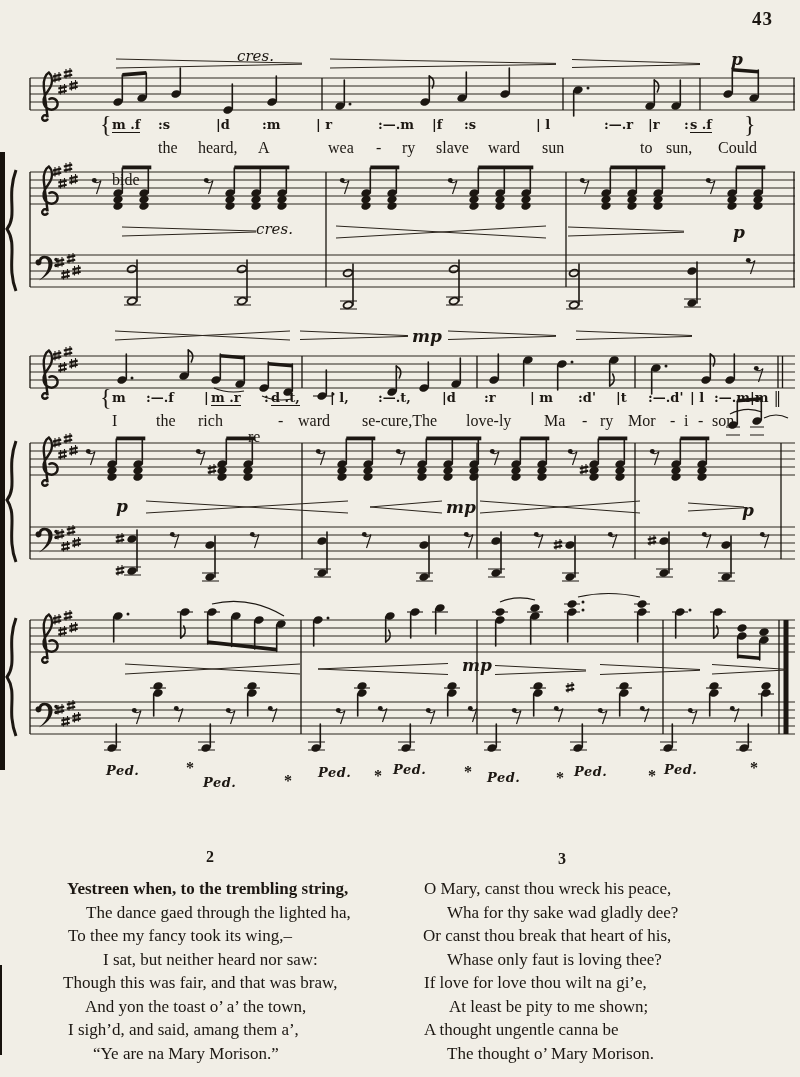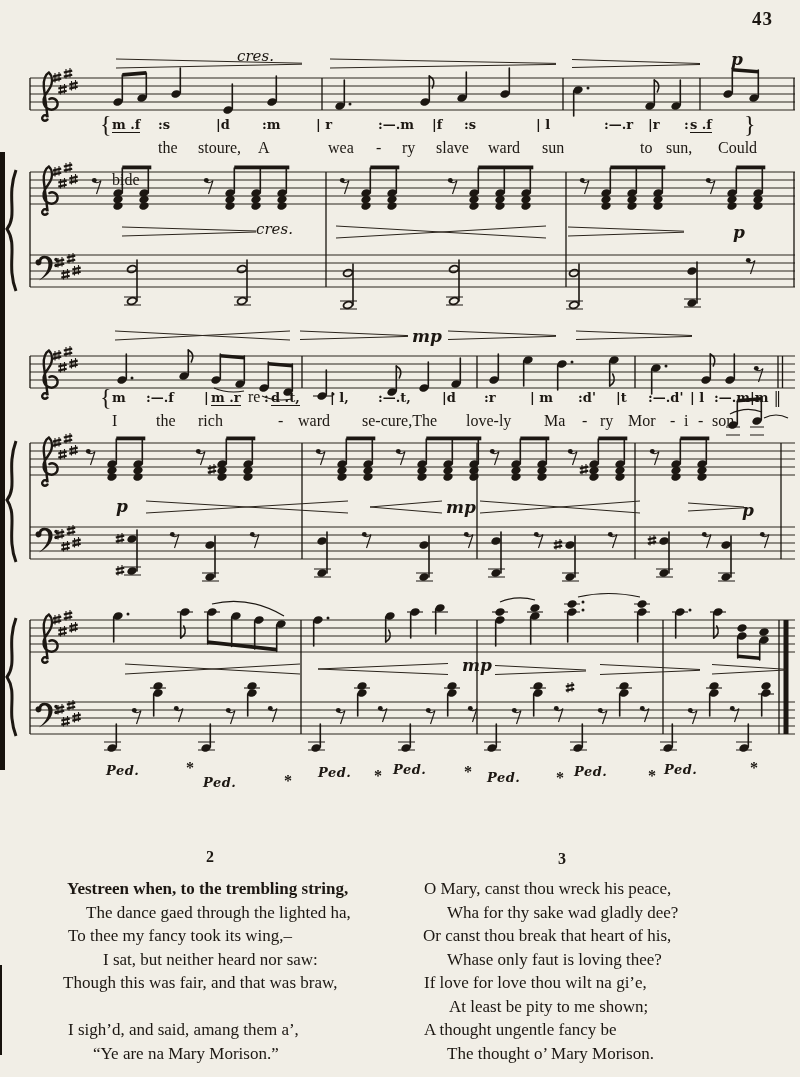--- a/index.html
+++ b/index.html
@@ -419,21 +419,21 @@
         <span class="tok sf" style="left: 536px; top: 118px;">| l</span>
         <span class="tok sf" style="left: 604px; top: 118px;">:—.r</span>
         <span class="tok sf" style="left: 648px; top: 118px;">|r</span>
         <span class="tok sf" style="left: 684px; top: 118px;">:</span>
         <span class="tok sf u" style="left: 690px; top: 118px;">s .f</span>
         <span class="tok brk" style="left: 744px; top: 111px;">}</span>
       </div>
     <div class="grp">
         <span class="tok ly" style="left: 112px; top: 128px; margin-top: 43px;">bide</span>
         <span class="tok ly" style="left: 158px; top: 139px;">the</span>
-        <span class="tok ly" style="left: 198px; top: 139px;">stoure,</span>
+        <span class="tok ly" style="left: 198px; top: 139px;">heard,</span>
         <span class="tok ly" style="left: 258px; top: 139px;">A</span>
         <span class="tok ly" style="left: 328px; top: 139px;">wea</span>
         <span class="tok ly" style="left: 376px; top: 139px;">-</span>
         <span class="tok ly" style="left: 402px; top: 139px;">ry</span>
         <span class="tok ly" style="left: 436px; top: 139px;">slave</span>
         <span class="tok ly" style="left: 488px; top: 139px;">ward</span>
         <span class="tok ly" style="left: 542px; top: 139px;">sun</span>
         <span class="tok ly" style="left: 640px; top: 139px; text-align: center;">to</span>
         <span class="tok ly" style="left: 666px; top: 139px;">sun,</span>
         <span class="tok ly" style="left: 718px; top: 139px;">Could</span>
@@ -464,21 +464,21 @@
         <span class="tok sf" style="left: 648px; top: 391px;">:—.d'</span>
         <span class="tok sf" style="left: 690px; top: 391px;">| l</span>
         <span class="tok sf" style="left: 714px; top: 391px;">:—.m</span>
         <span class="tok sf" style="left: 750px; top: 391px;">|m</span>
         <span class="tok brk" style="left: 774px; top: 386px;">‖</span>
       </div>
     <div class="grp">
         <span class="tok ly" style="left: 112px; top: 412px;">I</span>
         <span class="tok ly" style="left: 156px; top: 412px;">the</span>
         <span class="tok ly" style="left: 198px; top: 412px;">rich</span>
-        <span class="tok ly" style="left: 248px; top: 388px;">re</span>
+        <span class="tok ly" style="left: 248px; top: 428px;">re</span>
         <span class="tok ly" style="left: 278px; top: 412px;">-</span>
         <span class="tok ly" style="left: 298px; top: 412px;">ward</span>
         <span class="tok ly" style="left: 362px; top: 412px;">se-cure,The</span>
         <span class="tok ly" style="left: 466px; top: 412px;">love-ly</span>
         <span class="tok ly" style="left: 544px; top: 412px;">Ma</span>
         <span class="tok ly" style="left: 582px; top: 412px;">-</span>
         <span class="tok ly" style="left: 600px; top: 412px;">ry</span>
         <span class="tok ly" style="left: 628px; top: 412px;">Mor</span>
         <span class="tok ly" style="left: 670px; top: 412px;">-</span>
         <span class="tok ly" style="left: 684px; top: 412px;">i</span>
@@ -512,28 +512,29 @@
         <span class="tok ped" style="left: 664px; top: 763px;">Ped.</span>
         <span class="tok ast" style="left: 750px; top: 759px;">*</span>
       </div>
     <div class="grp">
         <span class="tok vh" style="left: 206px; top: 848px;">2</span>
         <span class="tok verse" style="left: 67px; top: 880px; font-weight: bold;">Yestreen when, to the trembling string,</span>
         <span class="tok verse" style="left: 86px; top: 904px;">The dance gaed through the lighted ha,</span>
         <span class="tok verse" style="left: 103px; top: 951px;">I sat, but neither heard nor saw:</span>
         <span class="tok verse" style="left: 68px; top: 927px;">To thee my fancy took its wing,–</span>
         <span class="tok verse" style="left: 63px; top: 974px;">Though this was fair, and that was braw,</span>
+        <span class="tok verse" style="left: 85px; top: 998px;">And yon the toast o’ a’ the town,</span>
         <span class="tok verse" style="left: 68px; top: 1021px;">I sigh’d, and said, amang them a’,</span>
         <span class="tok verse" style="left: 93px; top: 1045px;">“Ye are na Mary Morison.”</span>
       </div>
     <div class="grp">
         <span class="tok vh" style="left: 558px; top: 850px;">3</span>
         <span class="tok verse" style="left: 424px; top: 880px;">O Mary, canst thou wreck his peace,</span>
         <span class="tok verse" style="left: 447px; top: 904px;">Wha for thy sake wad gladly dee?</span>
         <span class="tok verse" style="left: 423px; top: 927px;">Or canst thou break that heart of his,</span>
         <span class="tok verse" style="left: 447px; top: 951px;">Whase only faut is loving thee?</span>
         <span class="tok verse" style="left: 449px; top: 998px;">At least be pity to me shown;</span>
         <span class="tok verse" style="left: 424px; top: 974px;">If love for love thou wilt na gi’e,</span>
-        <span class="tok verse" style="left: 424px; top: 1021px;">A thought ungentle fancy be</span>
+        <span class="tok verse" style="left: 424px; top: 1021px;">A thought ungentle canna be</span>
         <span class="tok verse" style="left: 447px; top: 1045px;">The thought o’ Mary Morison.</span>
       </div>
   </div>
 </div>
 
 </body></html>

